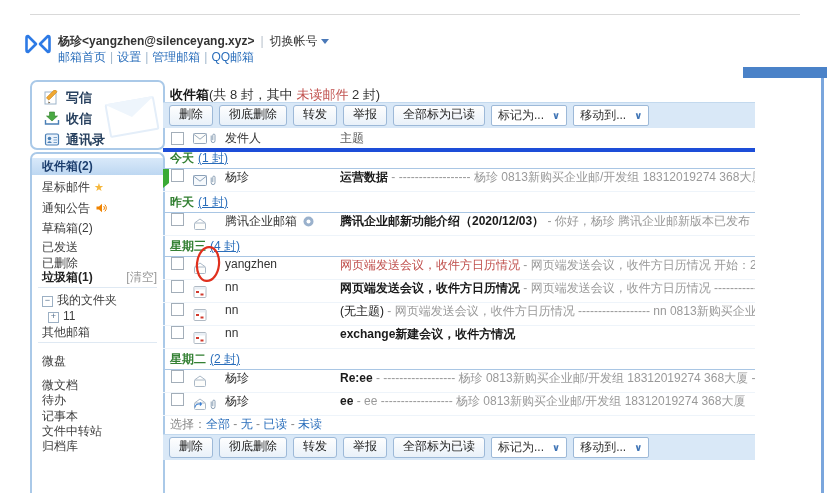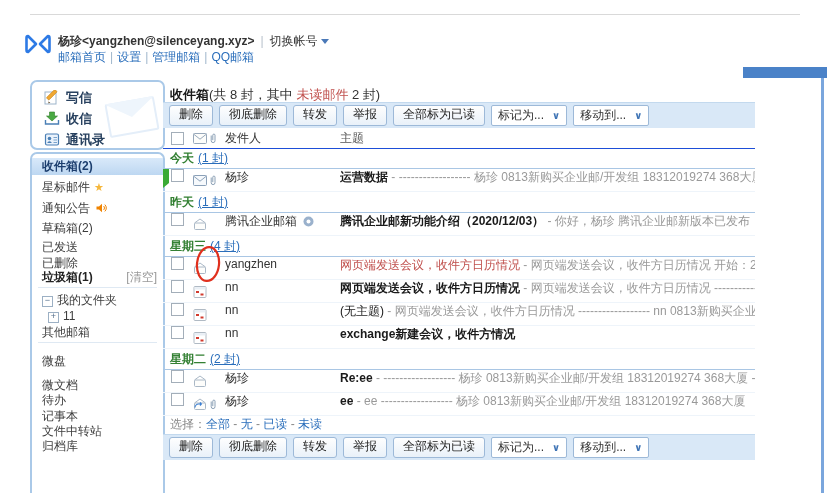--- a/index.html
+++ b/index.html
@@ -47,21 +47,21 @@
   .m-title .fold{font-weight:bold;color:#1a1a1a;}
   .m-title .unread{color:#c0504d;}
   .toolbar{position:absolute;left:0;width:592px;height:26px;background:#d9e8f7;
       border-top:1px solid #c3d9ee;display:flex;align-items:center;padding-left:6px;box-sizing:border-box;gap:6px;}
   .tb1{top:18px;}
   .btn{height:19px;line-height:17px;padding:0 9px;background:linear-gradient(#fefefe,#e9f1f9);
       border:1px solid #9db9d8;border-radius:3px;color:#222;cursor:pointer;white-space:nowrap;}
   .select{height:19px;line-height:17px;padding:0 6px;background:#fff;border:1px solid #9db9d8;
       border-radius:2px;color:#333;cursor:pointer;white-space:nowrap;display:flex;align-items:center;gap:8px;}
   .select .v{color:#3f74b5;font-size:10px;font-weight:bold;}
-  .listhead{position:absolute;left:0;top:44px;width:592px;height:20px;border-bottom:1px solid #1d4ed8;
+  .listhead{position:absolute;left:0;top:44px;width:592px;height:20px;border-bottom:4px solid #1d4ed8;
       display:flex;align-items:center;color:#555;}
   .list{position:absolute;left:0;top:64px;width:592px;}
   .sec{height:20px;line-height:20px;border-bottom:1px solid #a9c6e4;padding-left:7px;white-space:nowrap;}
   .sec .g{color:#338033;font-weight:bold;}
   .sec .c{color:#2a6ebb;text-decoration:underline;cursor:pointer;margin-left:4px;}
   .row{height:22px;display:flex;border-bottom:1px solid #eef4fa;position:relative;
       white-space:nowrap;overflow:hidden;}
   .arrow-slot{width:8px;flex:0 0 8px;}
   .tri{width:0;height:0;border-top:5px solid transparent;border-bottom:5px solid transparent;
       border-left:6px solid #3aaa35;}

